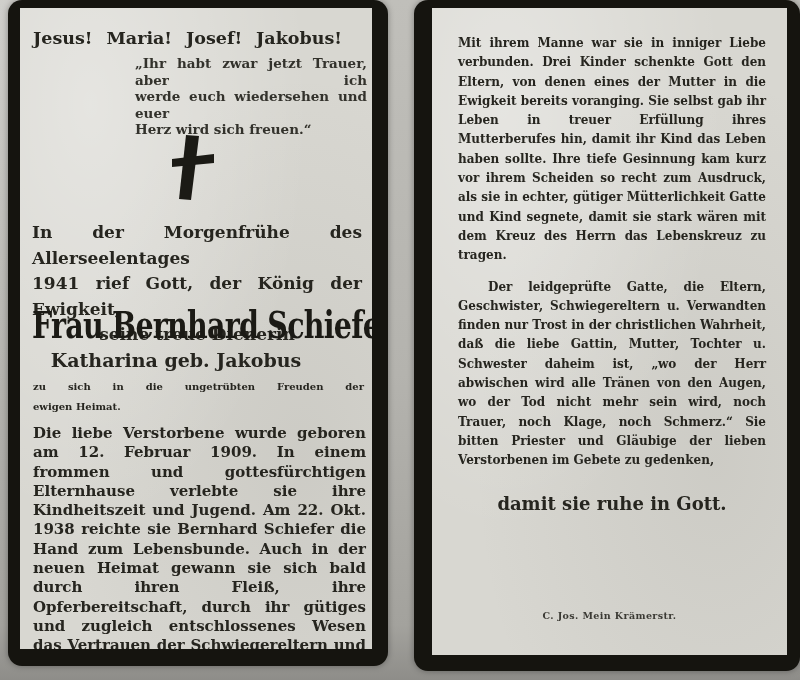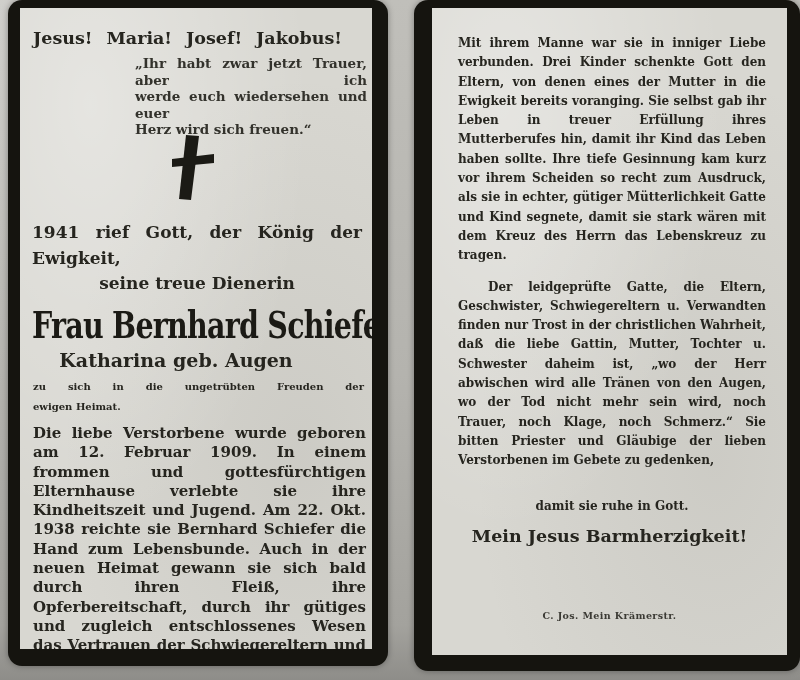--- a/index.html
+++ b/index.html
@@ -48,21 +48,21 @@
           font-size:19px;}
   .closing{position:absolute;top:369px;left:13px;right:8px;
            font-size:10px;line-height:20px;}
   .bio{position:absolute;top:416px;left:13px;right:6px;
        font-size:15px;line-height:19.3px;text-align:justify;}
 
   
   .body-text{position:absolute;top:14px;left:14px;right:9px;}
   .body-text p{margin:12px;font-size:12px;line-height:19.3px;text-align:justify;}
   .body-text p.indent{text-indent:30px;margin-top:8px;}
-  .commendation{margin-top:28px;text-align:center;font-size:12px;}
+  .commendation{margin-top:22px;text-align:center;font-size:18px;}
   .ejaculation{position:absolute;top:518px;left:0;right:0;
                text-align:center;font-size:17.5px;}
   .printer{position:absolute;top:602px;left:0;right:0;text-align:center;
            font-size:9.5px;letter-spacing:.4px;color:#3b3a34;}
 </style>
 </head>
 <body>
 
 <div class="page">
 
@@ -83,45 +83,45 @@
         </div>
 
       <div class="cross">
         <svg width="46" height="66" viewBox="0 0 46 66" aria-hidden="true">
           <polygon points="16,0 29,1 21,65 9,64" fill="#1b1a15"></polygon>
           <polygon points="2,24 44,19 44,28 2,32" fill="#1b1a15"></polygon>
         </svg>
       </div>
 
       <div class="intro">
+          <div class="line">In der Morgenfrühe des Allerseelentages</div>
           <div class="line">1941 rief Gott, der König der Ewigkeit,</div>
           <div class="line">seine treue Dienerin</div>
         </div>
 
       <div class="name">Frau Bernhard Schiefer</div>
 
-      <div class="maiden">Katharina geb. Augen</div>
+      <div class="maiden">Katharina geb. Jakobus</div>
 
       <div class="closing">
           <div class="line">zu sich in die ungetrübten Freuden der</div>
           <div class="line">ewigen Heimat.</div>
         </div>
 
       <div class="bio">Die liebe Verstorbene wurde geboren am 12. Februar 1909.  In einem frommen und gottesfürchtigen Elternhause verlebte sie ihre Kindheitszeit und Jugend. Am 22. Okt. 1938 reichte sie Bernhard Schiefer die Hand zum Lebensbunde. Auch in der neuen Heimat gewann sie sich bald durch ihren Fleiß, ihre Opferbereitschaft, durch ihr gütiges und zugleich entschlossenes Wesen das Vertrauen der Schwiegereltern und die Wertschätzung ihrer Mitmenschen.</div>
     </div>
   </div>
 
   <div class="card card-right">
     <div class="paper">
 
       <div class="body-text">
         <p>Mit ihrem Manne war sie in inniger Liebe verbunden. Drei Kinder schenkte Gott den Eltern, von denen eines der Mutter in die Ewigkeit bereits voranging. Sie selbst gab ihr Leben in treuer Erfüllung ihres Mutterberufes hin, damit ihr Kind das Leben haben sollte. Ihre tiefe Gesinnung kam kurz vor ihrem Scheiden so recht zum Ausdruck, als sie in echter, gütiger Mütterlichkeit Gatte und Kind segnete, damit sie stark wären mit dem Kreuz des Herrn das Lebenskreuz zu tragen.</p>
         <p class="indent">Der leidgeprüfte Gatte, die Eltern, Geschwister, Schwiegereltern u. Verwandten finden nur Trost in der christlichen Wahrheit, daß die liebe Gattin, Mutter, Tochter u. Schwester daheim ist, „wo der Herr abwischen wird alle Tränen von den Augen, wo der Tod nicht mehr sein wird, noch Trauer, noch Klage, noch Schmerz.“  Sie bitten Priester und Gläubige der lieben Verstorbenen im Gebete zu gedenken,</p>
         <div class="commendation">damit sie ruhe in Gott.</div>
       </div>
 
-      <div class="ejaculation">Mein Jesus Barmherzigkeit!</div>
 
       <div class="printer">C. Jos. Mein Krämerstr.</div>
     </div>
   </div>
 
 </div>
 
 </body></html>

